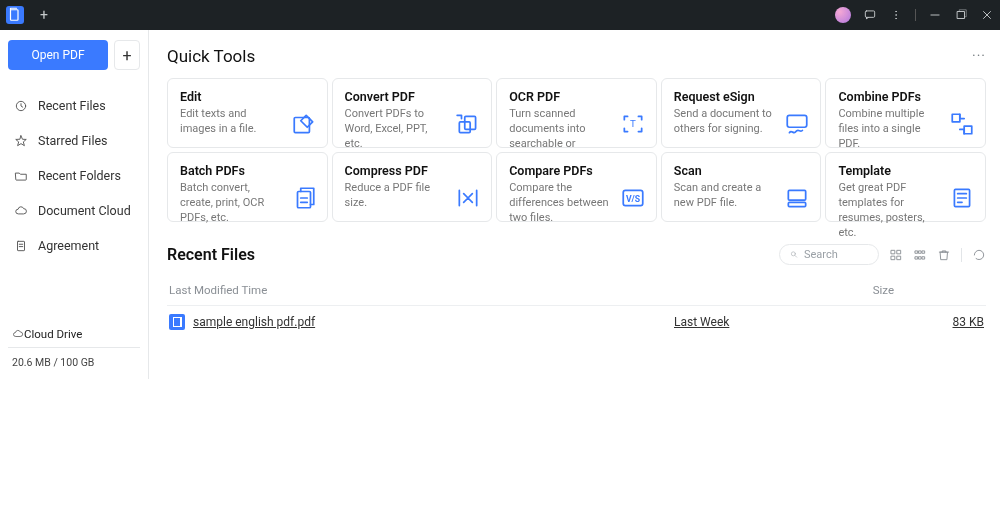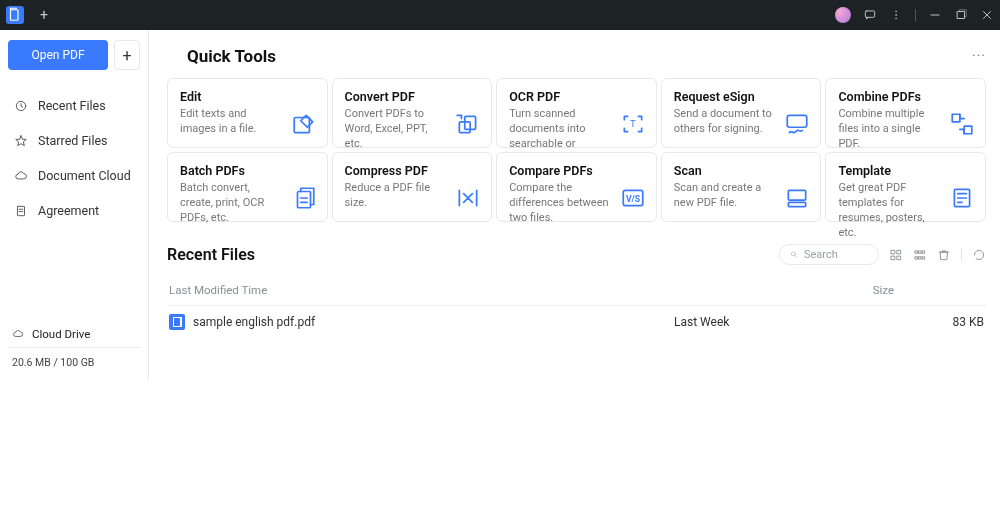--- a/index.html
+++ b/index.html
@@ -13,41 +13,41 @@
 .tb-ic { width: 14px; height: 14px; color: #c6cacc; display: flex; align-items: center; justify-content: center; cursor: pointer; }
 .tb-sep { width: 1px; height: 12px; background: #555}
 .app-body { display: flex; height: 349px; }
 .sidebar { width: 149px; border-right: 1px solid #e6e8ea; display: flex; flex-direction: column; padding: 10px 8px; }
 .open-row { display: flex; gap: 6px; align-items: center; margin-bottom: 18px; }
 .open-btn { flex: 1; background: #3a7aff; color: #fff; text-align: center; padding: 8px 0; border-radius: 4px; font-size: 12px; cursor: pointer; }
 .new-btn { width: 26px; height: 30px; border: 1px solid #e6e8ea; border-radius: 4px; display: flex; align-items: center; justify-content: center; font-size: 16px; color: #333; cursor: pointer; }
 .nav-item { display: flex; align-items: center; gap: 10px; padding: 10px 6px; font-size: 12.5px; color: #333; cursor: pointer; border-radius: 4px; }
 .nav-ic { width: 14px; height: 14px; color: #555; }
 .sidebar-spacer { flex: 1; }
-.cloud-drive { font-size: 11.5px; color: #222; display: flex; align-items: center; gap: 8px; padding: 6px 4px; border-bottom: 1px solid #e6e8ea; margin-bottom: 8px;}
+.cloud-drive { font-size: 11.5px; color: #222; display: flex; align-items: center; padding: 6px 4px; border-bottom: 1px solid #e6e8ea; margin-bottom: 8px;}
 .storage { font-size: 10.5px; color: #444; padding: 0 4px; }
 .main { flex: 1; padding: 16px 14px 0 18px; overflow: hidden; }
 .head-row { display: flex; align-items: center; justify-content: space-between; margin-bottom: 12px; }
-.h1 { font-size: 17px; font-weight: 700; color: #111; margin-left: 20px; }
+.h1 { font-size: 17px; font-weight: 400; color: #111; }
 .more-dots { color: #7a8085; letter-spacing: 1px; font-size: 14px; cursor: pointer; }
 .tool-grid { display: grid; grid-template-columns: repeat(5, 1fr); gap: 4px; margin-bottom: 22px; }
 .tool-card { border: 1px solid #e6e8ea; border-radius: 6px; padding: 10px 12px 10px 12px; height: 70px; position: relative; cursor: pointer; background: #fff; }
 .tool-title { font-size: 12.5px; font-weight: 600; color: #111; margin-bottom: 3px; }
 .tool-desc { font-size: 11px; color: #777; line-height: 1.35; padding-right: 34px;}
 .tool-ic { position: absolute; right: 10px; bottom: 10px; width: 26px; height: 26px; color: #3a7aff; }
 .rf-head { display: flex; align-items: center; justify-content: space-between; margin-bottom: 10px; }
 .rf-title { font-size: 16px; font-weight: 600; color: #111; }
 .rf-tools { display: flex; align-items: center; gap: 10px; }
 .search { display: flex; align-items: center; gap: 6px; border: 1px solid #e6e8ea; border-radius: 12px; padding: 3px 10px; width: 100px; }
 .search input { border: none; outline: none; font-size: 11px; width: 64px; color: #333; }
 .search input::placeholder { color: #9aa0a6; }
 .view-ic { width: 14px; height: 14px; color: #8a8f95; cursor: pointer; }
 .rf-hr { height: 1px; background: #edeff1; margin-bottom: 0; }
 .rf-header-row { display: grid; grid-template-columns: 1fr 220px 90px; font-size: 11.5px; color: #8a8f95; padding: 8px 2px; }
-.rf-row { display: grid; grid-template-columns: 1fr 220px 90px; font-size: 12px; color: #333; padding: 8px 2px; align-items: center; cursor: pointer; }
+.rf-row { display: grid; grid-template-columns: 1fr 220px 90px; font-size: 12px; color: #333; padding: 8px 2px; align-items: center; cursor: pointer; text-decoration: underline; }
 .file-cell { display: flex; align-items: center; gap: 8px; }
 .file-ic { width: 16px; height: 16px; background: #3a7aff; border-radius: 2px; display: flex; align-items: center; justify-content: center; }
 .file-ic::after { content: ""; width: 6px; height: 8px; border: 1px solid #fff; border-right: 2px solid #fff; }
 .rf-size { text-align: right; }
 svg { width: 100%; height: 100%; display: block; stroke: currentColor; fill: none; stroke-width: 1.6; stroke-linecap: round; stroke-linejoin: round; }
 </style>
 </head>
 <body>
 
 <div class="titlebar">
@@ -113,20 +113,28 @@
         </div>
       <span>Recent Files</span>
     </div>
     <div class="nav-item">
       <div class="nav-ic">
           <svg viewBox="0 0 24 24">
             <polygon points="12 3 14.5 9 21 9.3 16 13.5 17.8 20 12 16.5 6.2 20 8 13.5 3 9.3 9.5 9"></polygon>
           </svg>
         </div>
       <span>Starred Files</span>
+    </div>
+    <div class="nav-item">
+      <div class="nav-ic">
+          <svg viewBox="0 0 24 24">
+            <path d="M3 7h6l2 2h10v9a1 1 0 0 1-1 1H4a1 1 0 0 1-1-1z"></path>
+          </svg>
+        </div>
+      <span>Recent Folders</span>
     </div>
     <div class="nav-item">
       <div class="nav-ic">
           <svg viewBox="0 0 24 24">
             <path d="M7 17a4 4 0 0 1 0-8 5 5 0 0 1 9.6-1A4 4 0 0 1 17 17z"></path>
           </svg>
         </div>
       <span>Document Cloud</span>
     </div>
     <div class="nav-item">

